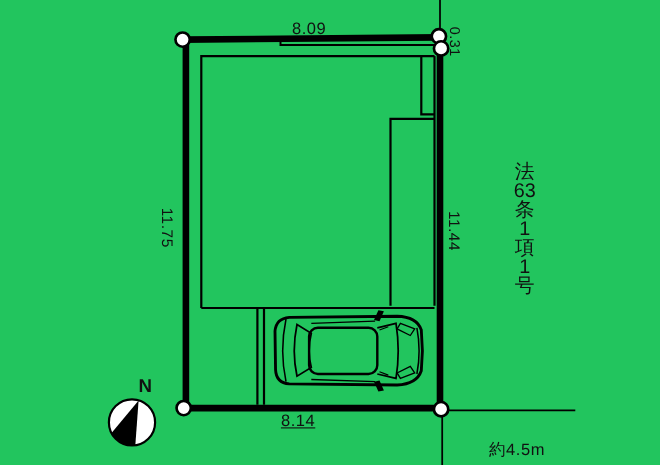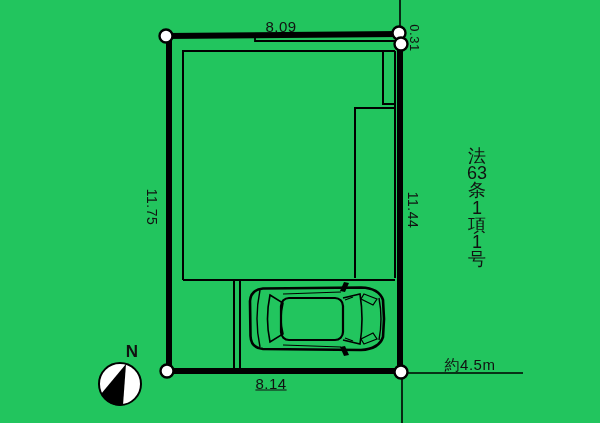--- a/index.html
+++ b/index.html
@@ -127,21 +127,21 @@
       <circle cx="120" cy="384" r="21" fill="#ffffff" stroke="#000000" stroke-width="2"></circle>
       <path d="M 126 364 L 101 394 Q 111 408 123 405 Z" fill="#000000"></path>
     </g>
   </svg>
 
   <div class="label dim" style="left:281px; top:26px;">8.09</div>
   <div class="label dim-small rot90" style="left:414px; top:38px;">0.31</div>
   <div class="label dim-side rot90" style="left:152px; top:207px;">11.75</div>
   <div class="label dim-side rot90" style="left:413px; top:210px;">11.44</div>
   <div class="label dim" style="left:271px; top:383px;text-decoration:underline;">8.14</div>
-  <div class="label dim" style="left:470px; top:364px;">約4.5m</div>
+  <div class="label dim" style="left:470px; top:409px;">約4.5m</div>
 
   <div class="label north-label" style="left:132px; top:351px;">N</div>
 
   <div class="vtext-col" style="left:477px; top:148px;">
       <div>法</div>
       <div>63</div>
       <div>条</div>
       <div>1</div>
       <div>項</div>
       <div>1</div>

